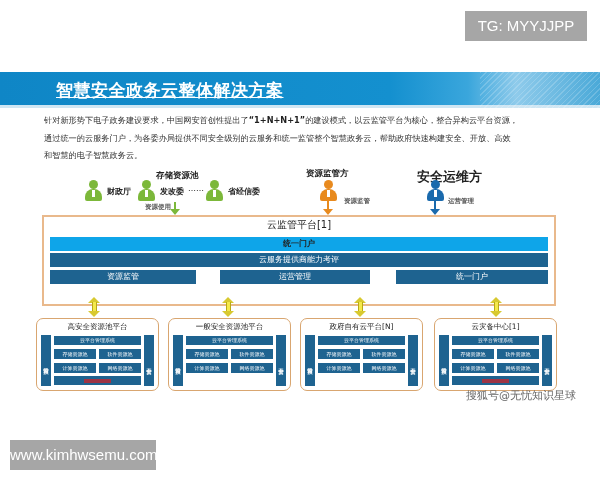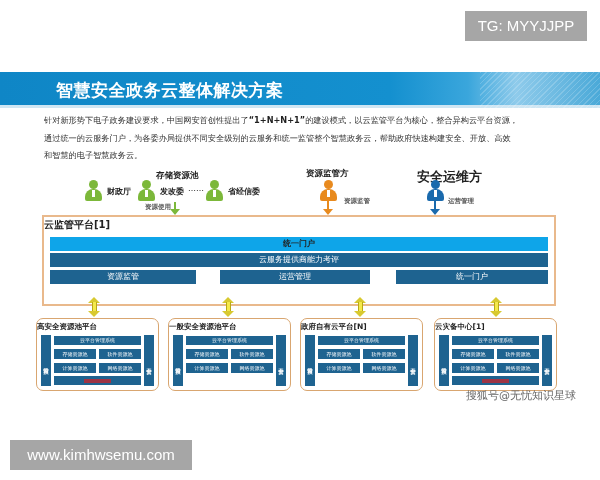--- a/index.html
+++ b/index.html
@@ -16,21 +16,21 @@
       position: absolute; left: 0; top: 72px; width: 600px; height: 36px;
       background: linear-gradient(90deg, #0f86c6 0%, #1490cf 65%, #3aa6dc 78%, #8fcbeb 86%, #4aa9d8 100%);
       border-bottom: 3px solid #cfe6f3;
     }
     .header-bar .pattern {
       position: absolute; right: 0; top: 0; width: 120px; height: 36px;
       background: repeating-linear-gradient(135deg, rgba(255,255,255,0.18) 0 1px, rgba(255,255,255,0) 1px 4px);
     }
     .header-title {
       position: absolute; left: 56px; top: 7px; color: #fff; font-weight: bold;
-      font-size: 17px; letter-spacing: 0.5px; line-height: 22px;
+      font-size: 17px; letter-spacing: 0.5px; line-height: 22px; text-decoration: underline;
     }
 
     .intro {
       position: absolute; left: 32px; top: 112px; width: 540px;
       font-size: 8.2px; line-height: 17.5px; color: #333; margin-left: 12px;
     }
     .intro b { font-weight: bold; color: #222; }
 
     .actor-row { position: absolute; font-size: 8px; font-weight: bold; color: #222; }
     .person { position: absolute; width: 18px; height: 22px; }
@@ -54,22 +54,22 @@
     .arrow-orange { background: #e88a1e; }
     .arrow-orange::after { border-top: 6px solid #e88a1e; }
     .arrow-blue { background: #1a6aad; }
     .arrow-blue::after { border-top: 6px solid #1a6aad; }
 
     .platform {
       position: absolute; left: 42px; top: 215px; width: 514px; height: 91px;
       border: 2px solid #e9b98c; background: #fff;
     }
     .platform-title {
-      position: absolute; left: 0; top: 1px; width: 100%; text-align: left;
-      font-weight: bold; font-size: 10px; color: #222;
+      position: absolute; left: 0; top: 1px; width: 100%; text-align: center;
+      font-weight: normal; font-size: 10px; color: #222;
     }
     .band {
       position: absolute; left: 6px; width: 498px; height: 14px; text-align: center;
       font-size: 8px; line-height: 14px; color: #fff;
     }
     .band.portal { top: 20px; background: #0ea5e9; color: #222; font-weight: bold; }
     .band.eval { top: 36px; background: #1e6390; }
     .band.api { top: 69px; background: #ef8a26; }
     .seg {
       position: absolute; top: 53px; height: 14px; background: #1e6390; color: #fff;
@@ -79,22 +79,22 @@
     .dbl-arrow { position: absolute; width: 10px; height: 20px; }
     .dbl-arrow .shaft { position: absolute; left: 3px; top: 5px; width: 5px; height: 10px; background: #f5e94a; border-left: 1px solid #b8a917; border-right: 1px solid #b8a917; }
     .dbl-arrow .up { position: absolute; left: -1px; top: 0; border-left: 6px solid transparent; border-right: 6px solid transparent; border-bottom: 6px solid #d8c930; }
     .dbl-arrow .down { position: absolute; left: -1px; bottom: 0; border-left: 6px solid transparent; border-right: 6px solid transparent; border-top: 6px solid #d8c930; }
 
     .pool {
       position: absolute; top: 318px; width: 123px; height: 73px;
       border: 1.5px solid #d9a670; border-radius: 7px; background: #fff;
     }
     .pool-title {
-      position: absolute; left: 0; top: 3px; width: 100%; 
-      font-size: 7.5px; font-weight: bold; color: #222;
+      position: absolute; left: 0; top: 3px; width: 100%; text-align: center;
+      font-size: 7.5px; font-weight: normal; color: #222;
     }
     .pool .side {
       position: absolute; top: 16px; width: 10px; height: 51px; background: #1e6390;
       color: #fff; font-size: 5.5px; line-height: 7px; text-align: center; padding-top: 6px;
       writing-mode: vertical-rl; text-orientation: upright; display: flex; align-items: center; justify-content: center;
     }
     .pool .side.l { left: 4px; }
     .pool .side.r { right: 4px; }
     .pool .mgmt {
       position: absolute; left: 17px; top: 17px; width: 87px; height: 9px; background: #1e6390;
@@ -109,21 +109,21 @@
     }
     .pool .redbar span {
       position: absolute; left: 30px; top: 3px; width: 27px; height: 4px; background: #c9242b; opacity: 0.75;
     }
 
     .watermark {
       position: absolute; left: 466px; top: 388px; font-size: 11px; color: #666; white-space: nowrap;
     }
 
     .site-badge {
-      position: absolute; left: 10px; top: 440px; width: 182px; height: 30px;
+      position: absolute; left: 10px; top: 440px; width: 146px; height: 30px;
       background: #a6a6a6; color: #fff; font-family: "Liberation Sans", sans-serif;
       font-size: 15px; line-height: 30px; text-align: center;
     }
   </style>
 </head>
 <body>
 
 <div class="tg-badge">TG: MYYJJPP</div>
 
 <div class="header-bar">

